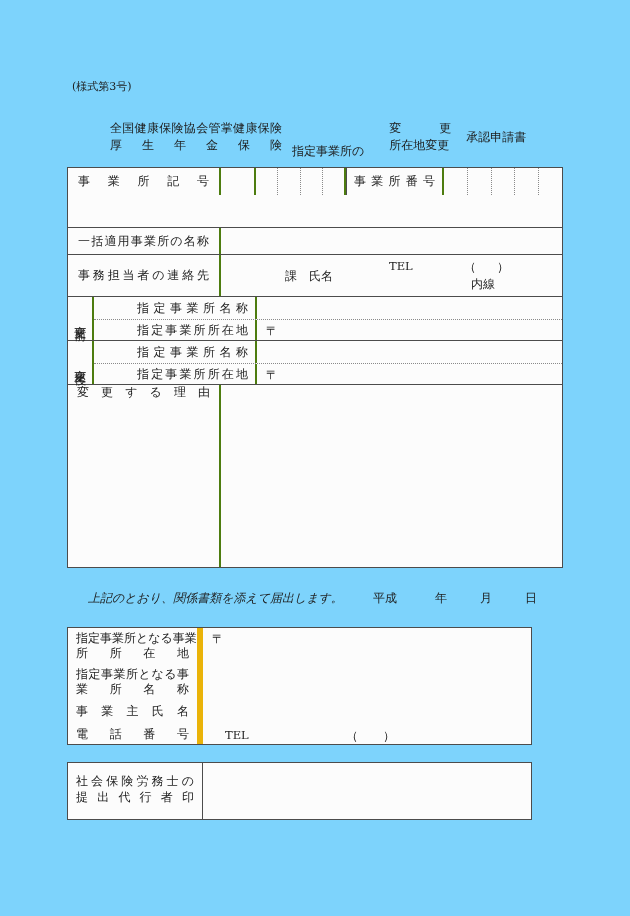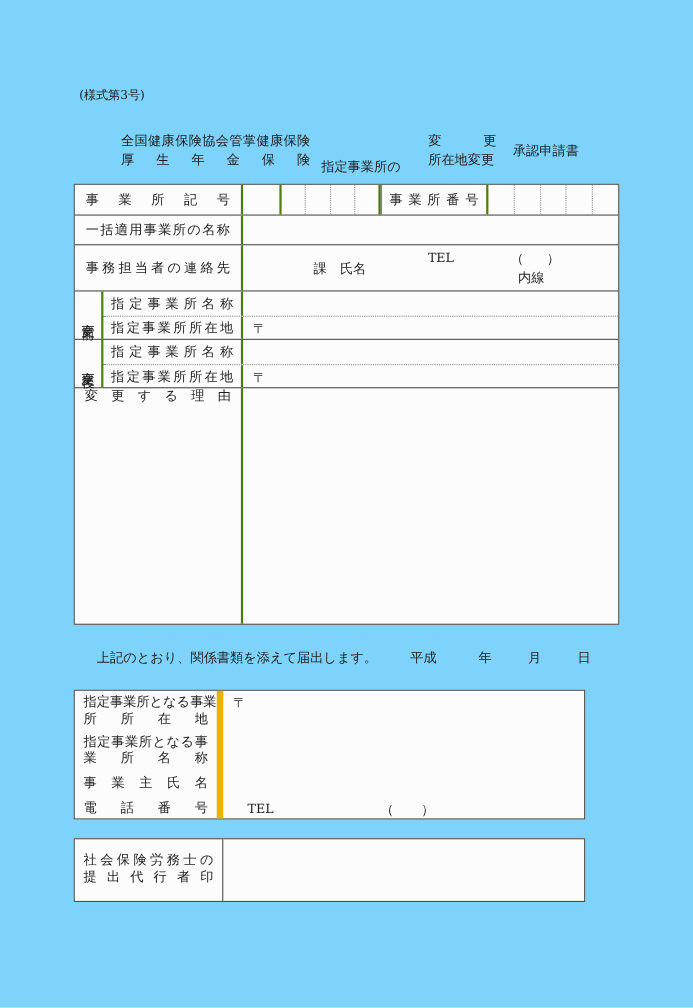--- a/index.html
+++ b/index.html
@@ -32,58 +32,58 @@
   .row { display:flex; }
   .row + .row { border-top:1px solid #4c4c4c; }
   .cell { position:relative; }
   .br { border-right:2px solid #4d7c0f; }
   .lbl { display:flex; align-items:center; }
   .lbl > div { width:100%; padding:0 10px; }
 
   
   .main-tbl { left:67px; top:167px; width:496px; height:401px; display:flex; flex-direction:column; }
   .r1 { height:27px; }
-  .r2 { height:27px; }
+  .r2 { height:27px;margin-top:32px; }
   .r3 { height:42px; }
   .rg { height:44px; }
   .r-reason { flex:1; }
   .w-label { width:153px; }
   .w-blank { width:35px; }
   .digit-group { display:flex; }
   .dg1 { width:90px; }
   .dg2 { flex:1; }
   .digit-group > div { flex:1; }
   .digit-group > div + div { border-left:1px dotted #8a8a8a; }
   .num-label { width:98px; border-left:1px solid #4c4c4c; }
   .num-label > div { padding:0 7px; }
   .fill { flex:1; }
 
   .narrow-col { width:26px; display:flex; align-items:center; justify-content:center;
     writing-mode:vertical-rl; text-orientation:upright; letter-spacing:2px; }
   .group-right { flex:1; display:flex; flex-direction:column; }
   .subrow { display:flex; height:22px; }
   .subrow + .subrow { border-top:1px dotted #8a8a8a; flex:1; height:auto; }
-  .w-sublabel { width:127px; }
+  .w-sublabel { width:127px;margin-left:36px; }
   .w-sublabel > div { padding:0 7px; }
   .postal { position:absolute; left:9px; top:4px; }
 
   .contact-cell span { position:absolute; white-space:nowrap; }
   .c-dept { left:64px; top:14px; }
   .c-tel { left:168px; top:5px; font-size:11.5px; }
   .c-po { left:243px; top:5px; }
   .c-pc { left:276px; top:5px; }
   .c-ext { left:250px; top:22px; }
 
   .reason-lbl { display:flex; align-items:flex-start; }
   .reason-lbl > div { width:100%; padding:0 9px; }
 
   
   .statement { left:67px; top:591px; width:496px; height:16px; }
   .statement span { position:absolute; white-space:nowrap; }
-  .st-text { left:21px; }
+  .st-text { left:21px;font-style:italic; }
   .st-era { left:306px; }
   .st-year { left:368px; }
   .st-month { left:413px; }
   .st-day { left:458px; }
 
   
   .lower-tbl { left:67px; top:627px; width:465px; height:118px; display:flex; }
   .lt-labels { width:135px; border-right:6px solid #eab308; position:relative;font-family:Liberation Mono, monospace; }
   .lt-labels .blk { position:absolute; left:0; right:0; padding:0 8px; line-height:15px; }
   .lt-b1 { top:4px; } .lt-b2 { top:40px; } .lt-b3 { top:77px; } .lt-b4 { top:100px; }

